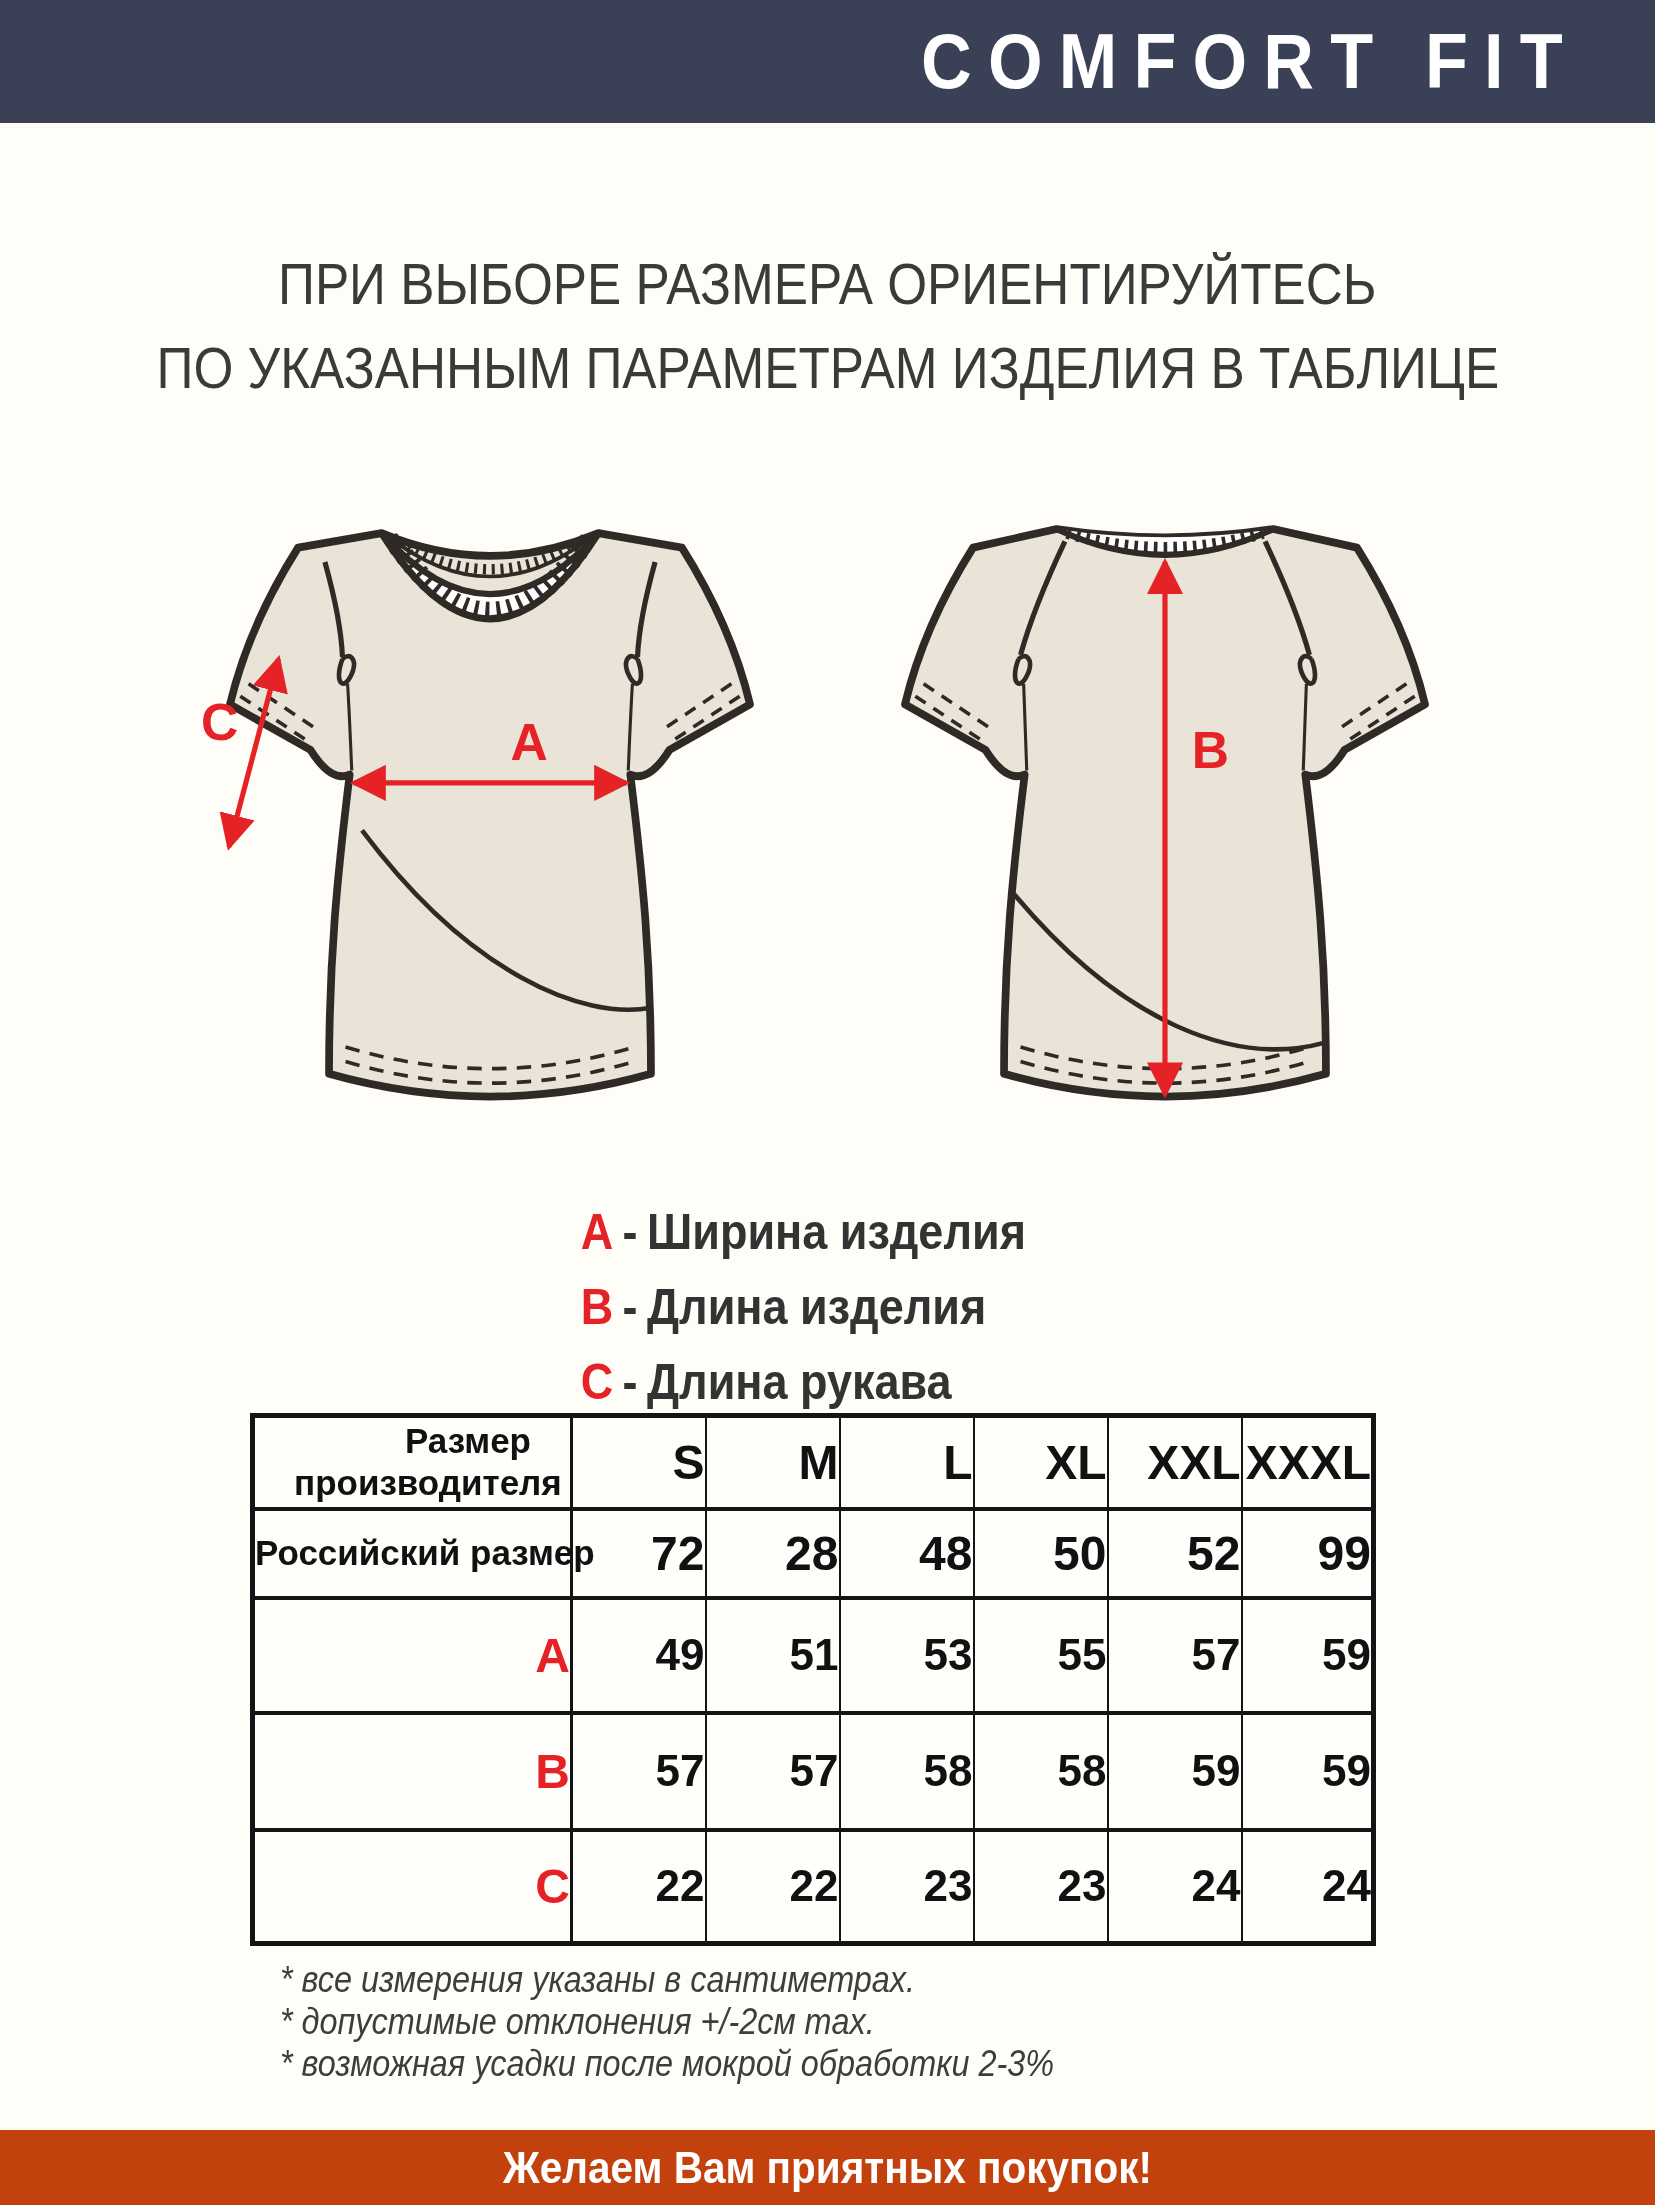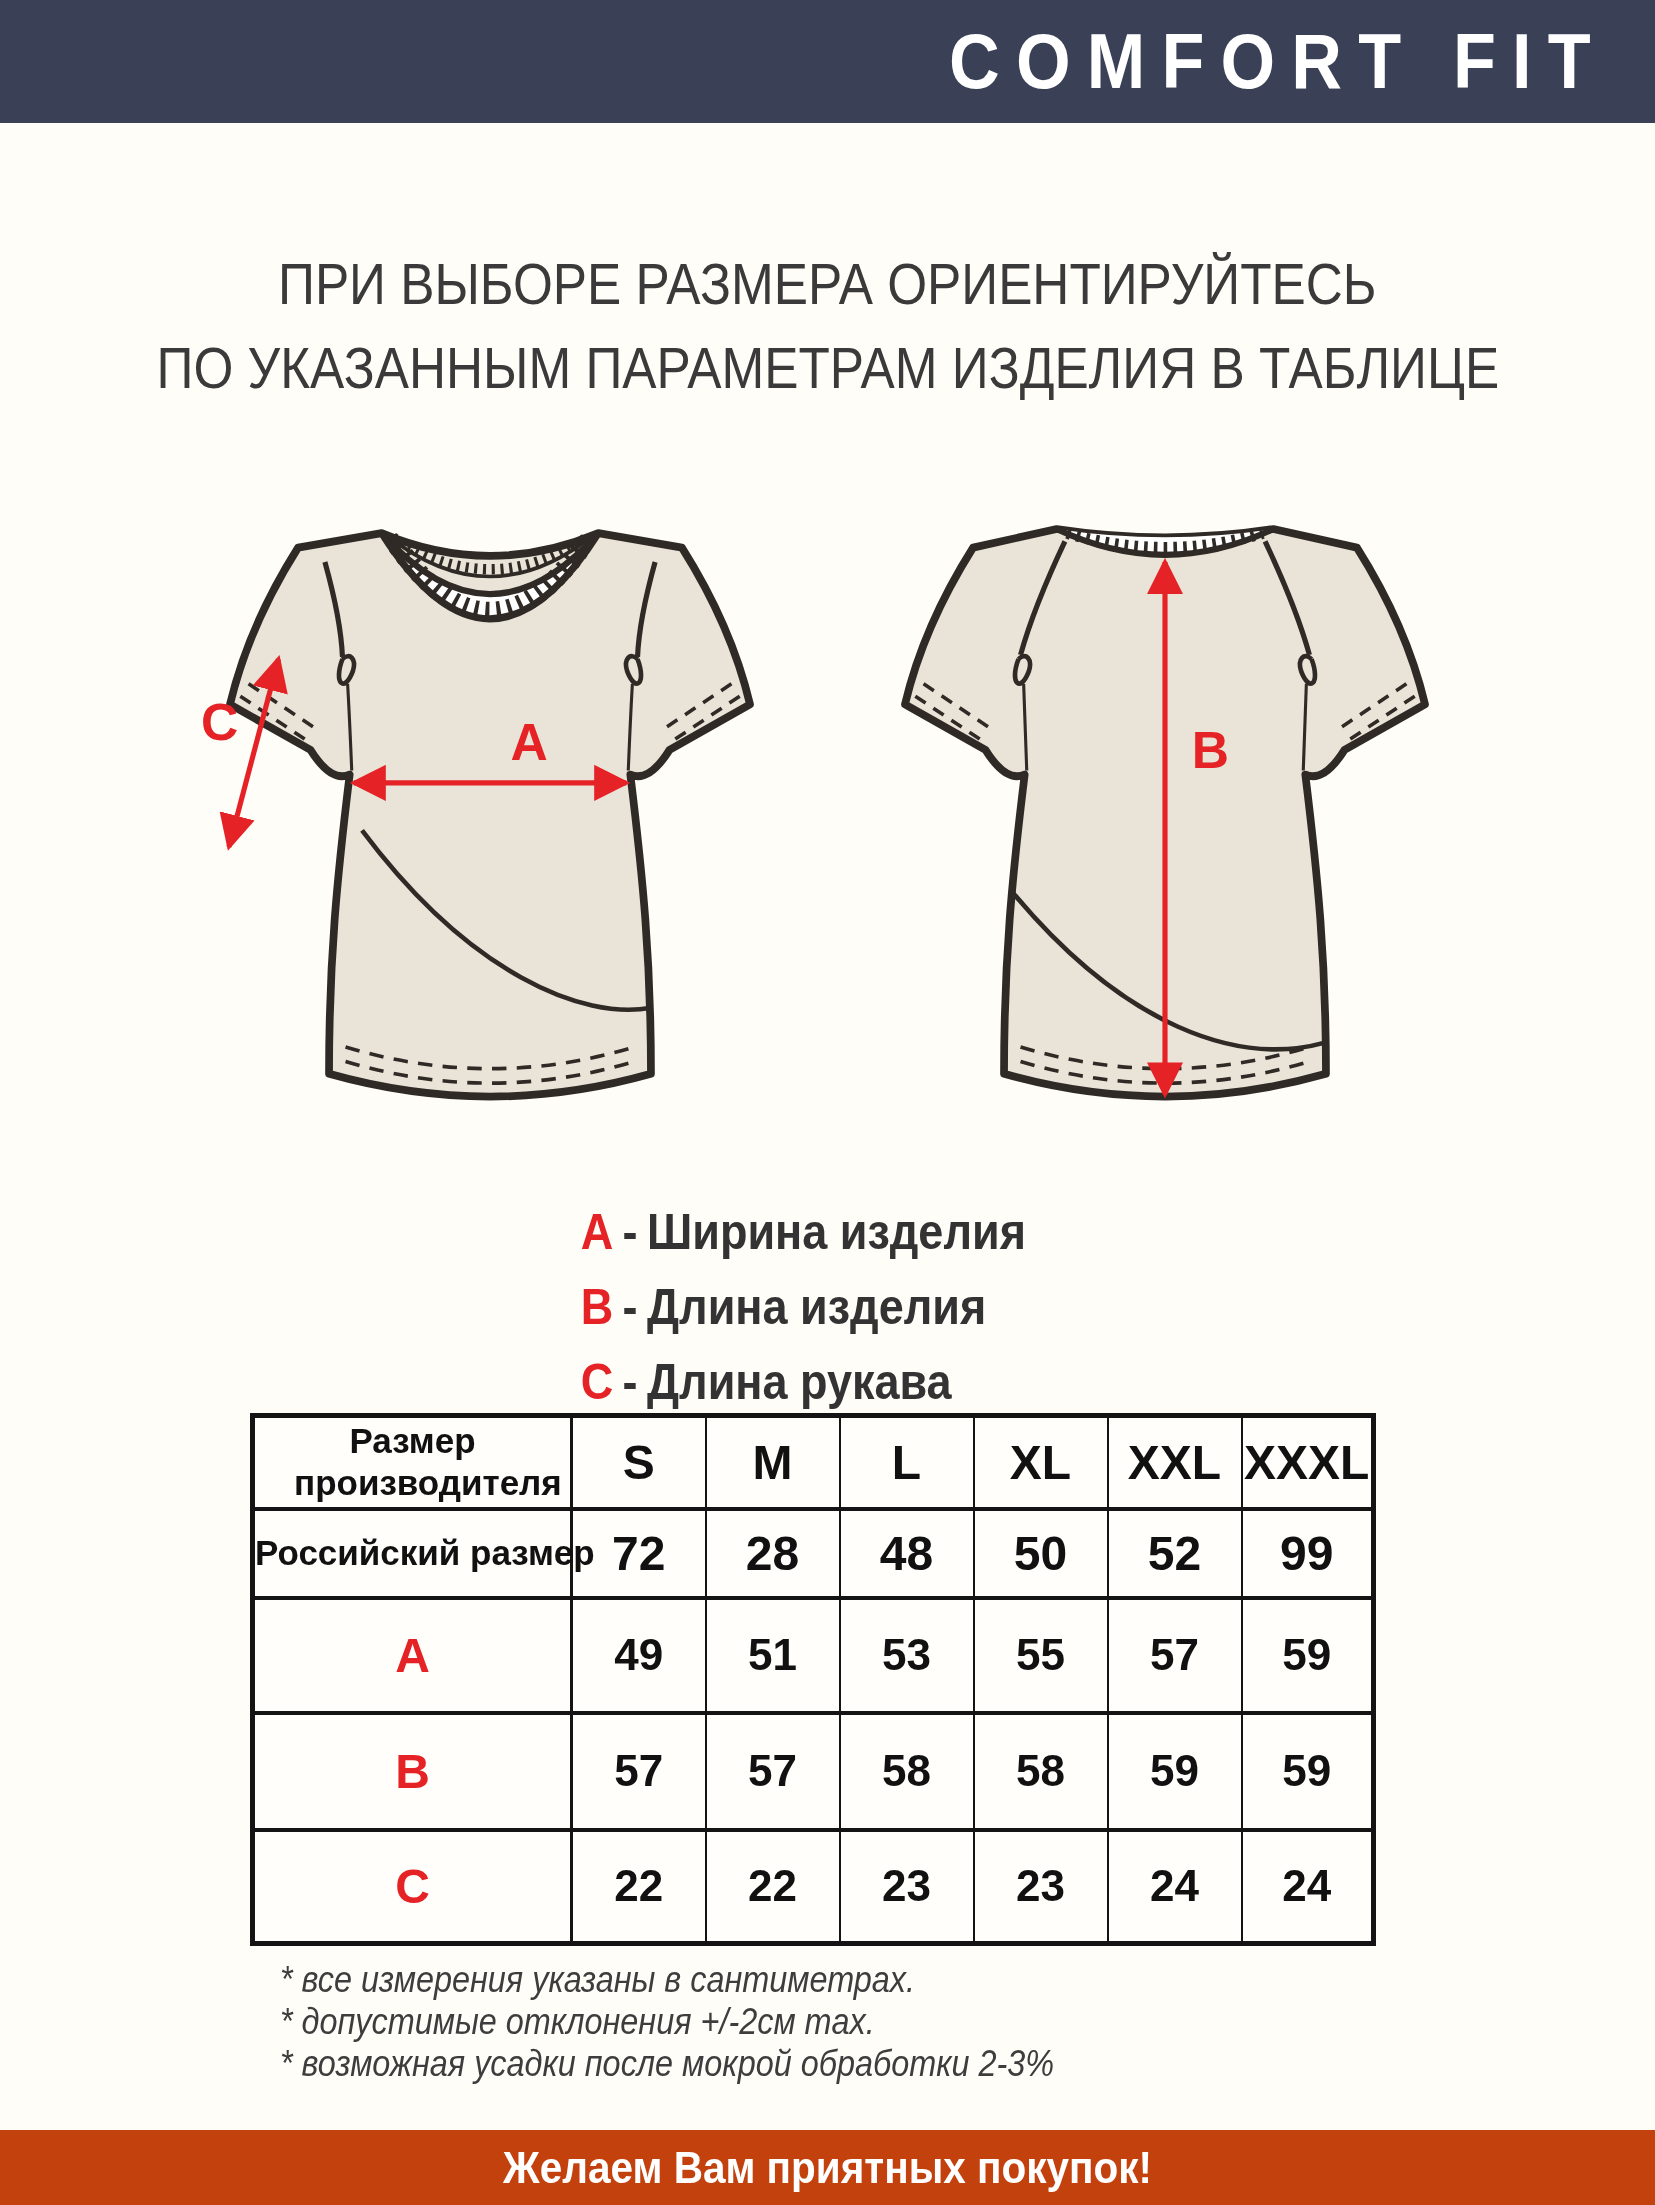--- a/index.html
+++ b/index.html
@@ -6,21 +6,21 @@
   .page{position:relative;width:1655px;height:2205px;background:#fffdf8;overflow:hidden;
         font-family:"Liberation Sans","DejaVu Sans",sans-serif;color:#2f2f2f;}
 
   
   .sx{display:inline-block;transform:scaleX(.9);transform-origin:center center;}
   .sx-l{transform-origin:left center;}
   .sx-r{transform-origin:right center;}
 
   
   .topbar{position:absolute;top:0;left:0;width:100%;height:123px;background:#3a4156;
-          display:flex;align-items:center;justify-content:flex-end;padding-right:48px;box-sizing:border-box;}
+          display:flex;align-items:center;justify-content:flex-end;padding-right:76px;box-sizing:border-box;}
   .title{color:#ffffff;font-size:78px;font-weight:700;letter-spacing:18px;white-space:nowrap;}
 
   
   .intro{position:absolute;top:242px;left:0;width:100%;text-align:center;
          font-weight:400;font-size:57px;line-height:84px;color:#3a3a3a;}
 
   
   .shirts{position:absolute;top:463px;left:0;width:100%;display:flex;justify-content:center;gap:35px;}
   .shirt{display:block;}
   .body-fill{fill:#e9e4d7;stroke:#2f2a26;stroke-width:7.5;stroke-linejoin:round;}
@@ -32,21 +32,21 @@
   
   .legend{position:absolute;top:1187px;left:50%;transform:translateX(-50%);white-space:nowrap;}
   .legend-line{font-size:50px;font-weight:700;color:#333333;line-height:59px;margin-top:16px;}
   .legend-letter{color:#e52226;}
   .legend-sep{margin:0 10.5px;}
 
   
   .sizes{position:absolute;top:1413px;left:250px;width:1121px;border-collapse:collapse;table-layout:fixed;
          background:#fffefb;}
   .sizes th,.sizes td{border:2.3px solid #141414;border-top-width:4.5px;border-bottom-width:4.5px;
-         text-align:center;vertical-align:middle;padding:0;color:#111111;}
+         text-align:right;vertical-align:middle;padding:0;color:#111111;}
   .sizes{border:5.3px solid #141414;}
   .c0{border-right-width:3.8px !important;}
   .r1{height:93px;} .r2{height:89px;} .r3{height:115px;} .r4{height:117px;} .r5{height:114px;}
   .c0h{font-size:35px;font-weight:700;line-height:42px;padding:0 39px !important;}
   .c0r{font-size:35px;font-weight:700;white-space:nowrap;}
   .szc{font-size:48px;font-weight:700;}
   .valb{font-size:48px;font-weight:700;}
   .val{font-size:44px;font-weight:600;}
   .letter{font-size:48px;font-weight:700;color:#e52226 !important;}
 

